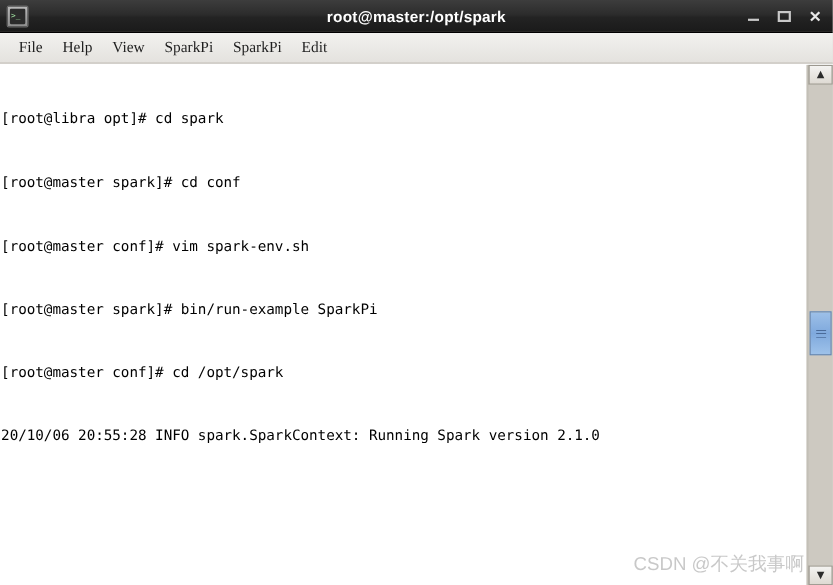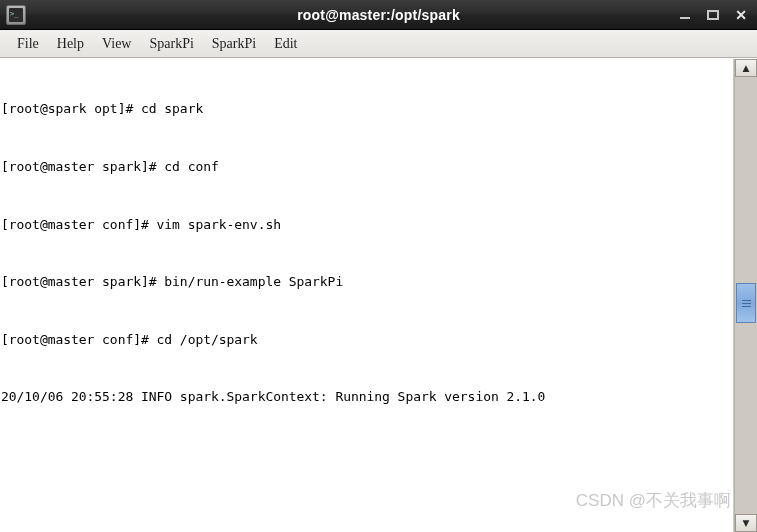--- a/index.html
+++ b/index.html
@@ -210,21 +210,21 @@
       to bottom,
       #4a6b99 0px, #4a6b99 1px,
       transparent 1px, transparent 3px
     );
   }
 
   
   #watermark {
     position: absolute;
     right: 26px;
-    bottom: 20px;
+    bottom: 8px;
     font-size: 17px;
     color: rgba(110, 110, 110, 0.38);
     font-family: "Liberation Sans", sans-serif;
     pointer-events: none;
     white-space: nowrap;
   }
 </style>
 </head>
 <body>
 
@@ -245,21 +245,21 @@
     <div class="menu-item">Help</div>
     <div class="menu-item">View</div>
     <div class="menu-item">SparkPi</div>
     <div class="menu-item">SparkPi</div>
     <div class="menu-item">Edit</div>
   </div>
 
   <div id="body-area">
 
     <div id="terminal">
-      <div class="line">[root@spark opt]# cd spark</div>
+      <div class="line">[root@libra opt]# cd spark</div>
       <div class="line">[root@master spark]# cd conf</div>
       <div class="line">[root@master conf]# vim spark-env.sh</div>
       <div class="line">[root@master spark]# bin/run-example SparkPi</div>
       <div class="line">[root@master conf]# cd /opt/spark</div>
       <div class="line">20/10/06 20:55:28 INFO spark.SparkContext: Running Spark version 2.1.0</div>
       
       
       
       
       

